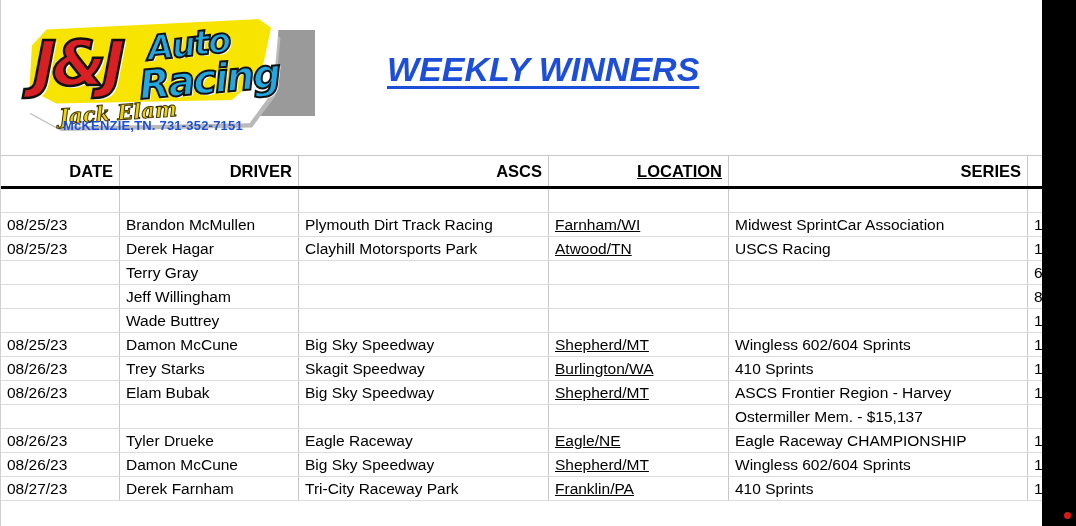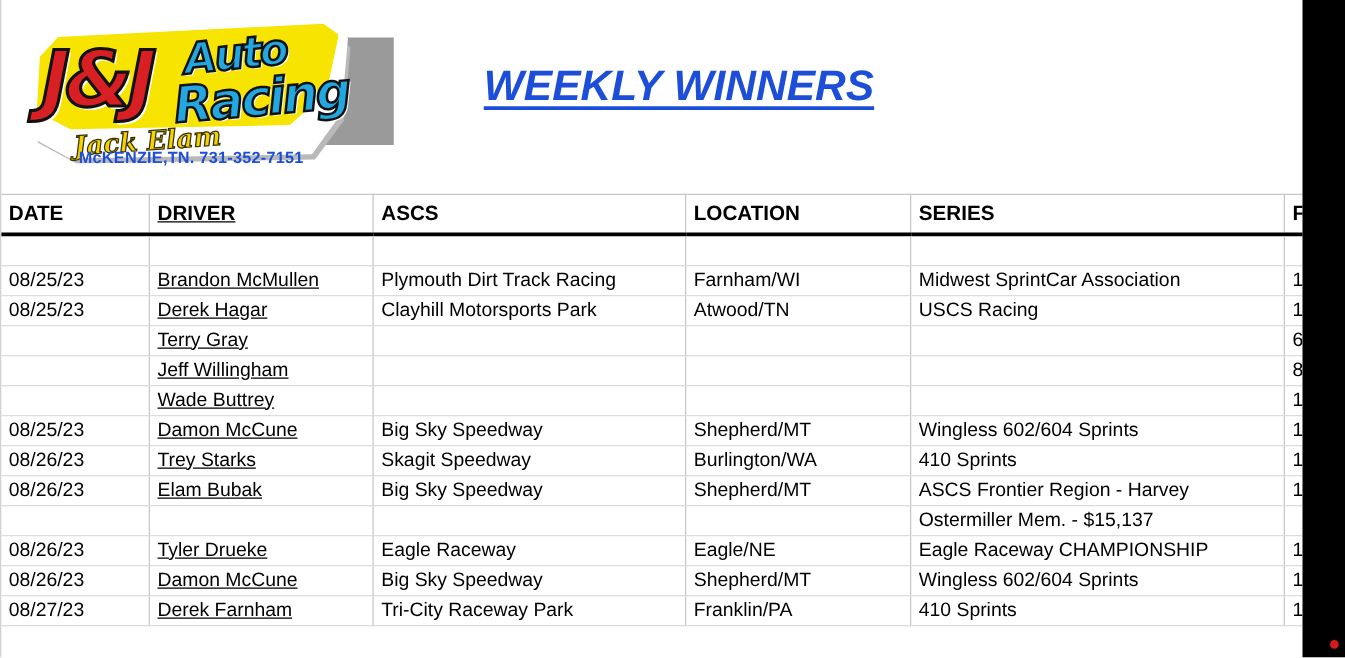--- a/index.html
+++ b/index.html
@@ -200,31 +200,32 @@
     text-align: left;
     vertical-align: middle;
     font-weight: normal;
   }
   #winners-table thead th {
     height: 30px;
     font-weight: bold;
     font-size: 16.5px;
     border-bottom: 3px solid #000000;
     border-top: 1px solid #c7c7c7;
+    text-align: right;
   }
   #winners-table tbody td {
     height: 23px;
   }
   tr.spacer td { height: 20px; }
   tr.tall td { height: 26px; }
 
   .c-date   { width: 106px; text-align: center; }
-  .c-driver { width: 166px; text-decoration: underline; }
+  .c-driver { width: 166px; }
   .c-track  { width: 237px; }
-  .c-loc    { width: 167px; }
+  .c-loc    { width: 167px; text-decoration: underline; }
   .c-series { width: 286px; margin-top: 34px; }
   .c-finish { width: 80px; text-align: center; border-right: 1px solid #c7c7c7; }
 
   th.c-date { text-align: center; }
   th.c-finish { text-align: center; }
 </style>
 </head>
 <body>
 
 <div id="sheet">

